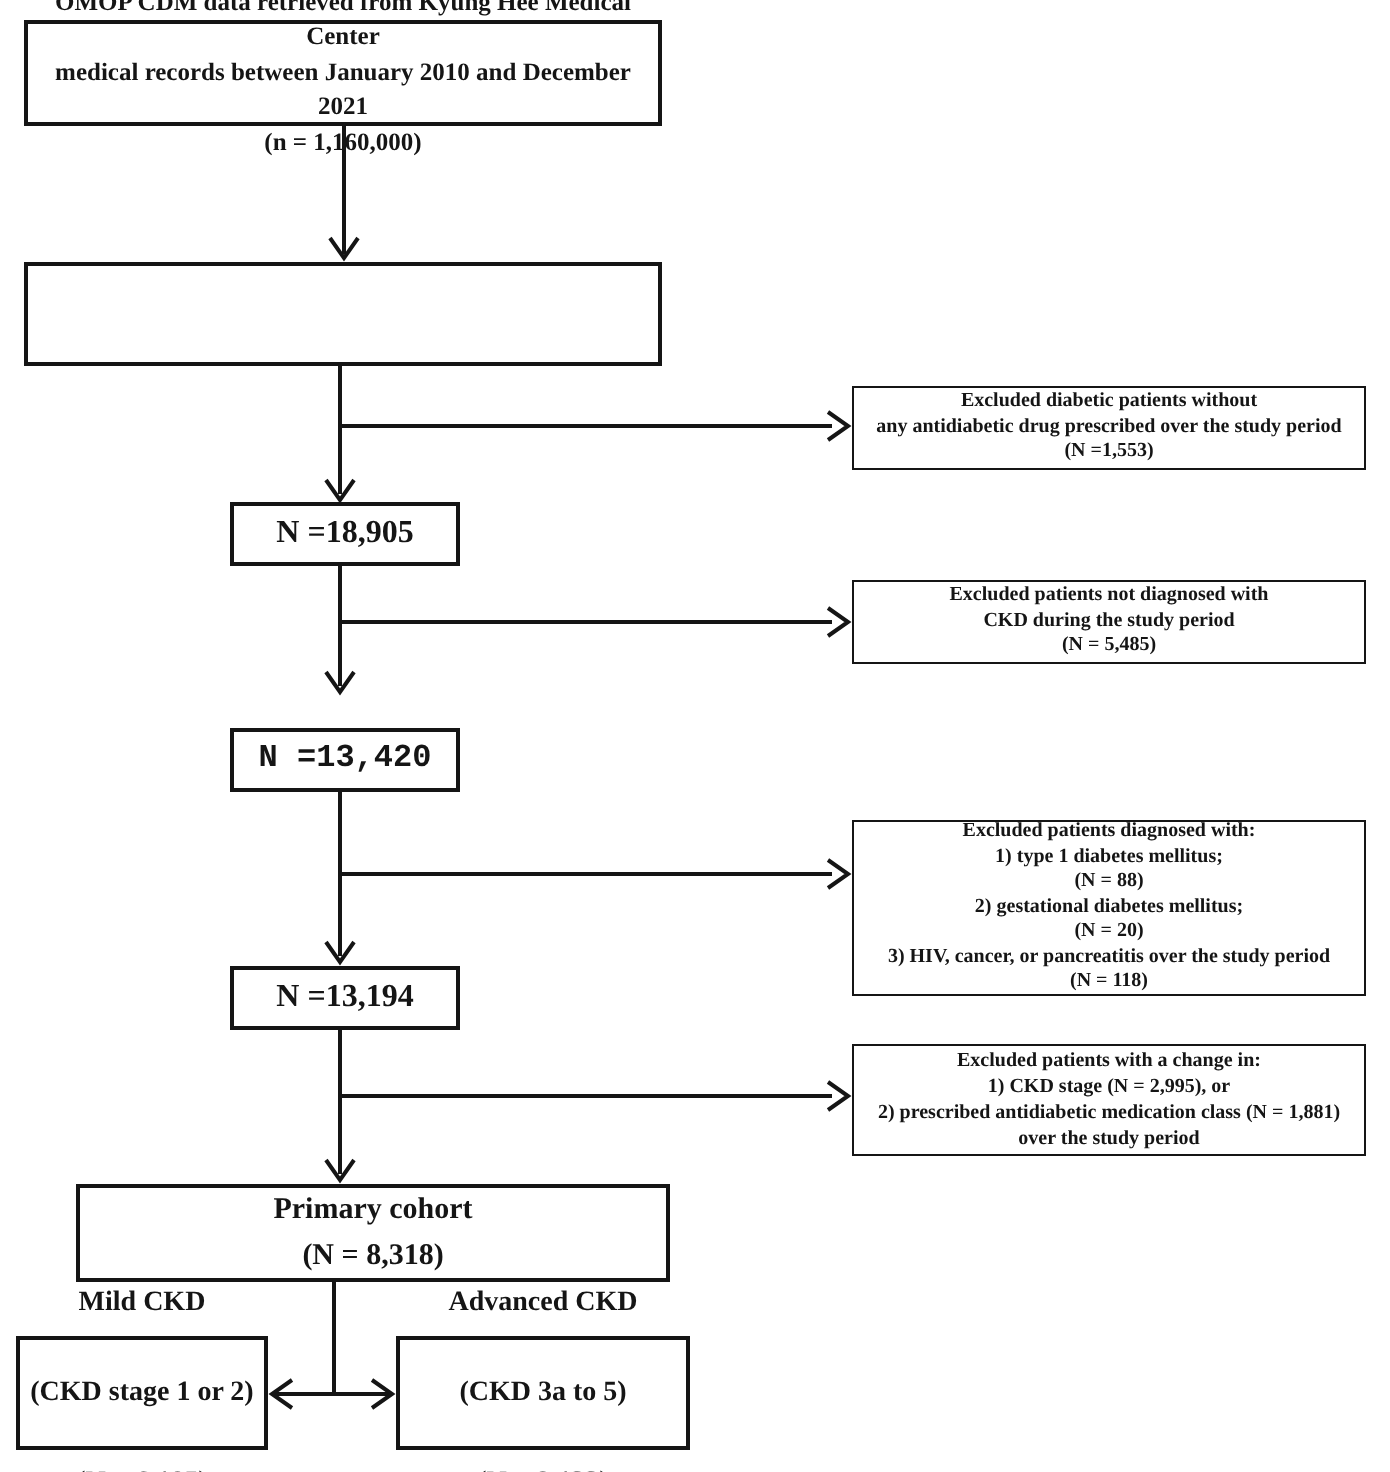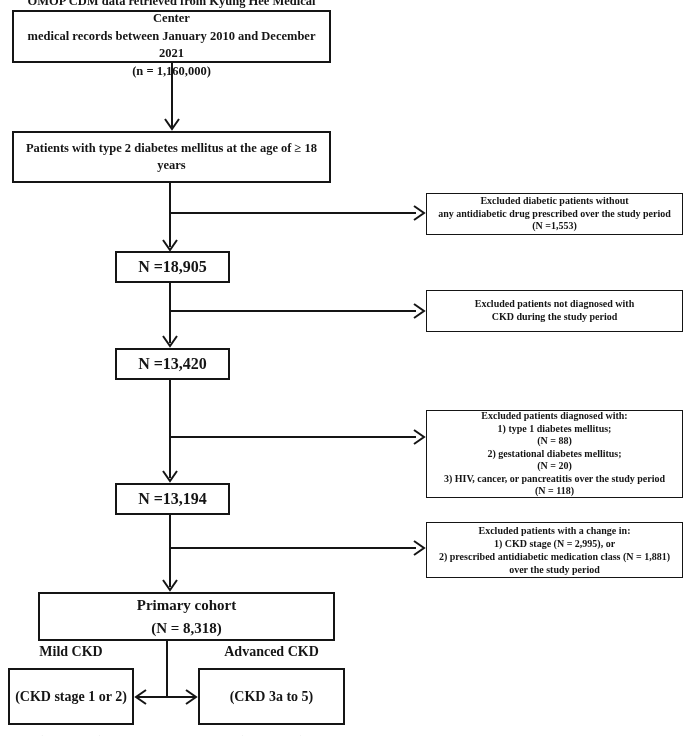--- a/index.html
+++ b/index.html
@@ -73,39 +73,39 @@
     </g>
   </svg>
 
   <div class="box f-main" style="left:12px;top:10px;width:319px;height:53px;">
     <div class="ln">OMOP CDM data retrieved from Kyung Hee Medical Center</div>
     <div class="ln">medical records between January 2010 and December 2021</div>
     <div class="ln">(n = 1,160,000)</div>
   </div>
 
   <div class="box f-main" style="left:12px;top:131px;width:319px;height:52px;">
-    <div class="ln">Patients with type 2 diabetes mellitus at the age of ≥ 18 years</div>
   </div>
 
   <div class="box box-excl f-excl" style="left:426px;top:193px;width:257px;height:42px;">
     <div class="ln">Excluded diabetic patients without</div>
     <div class="ln">any antidiabetic drug prescribed over the study period</div>
     <div class="ln">(N =1,553)</div>
   </div>
 
   <div class="box f-n" style="left:115px;top:251px;width:115px;height:32px;">
     <div class="ln">N =18,905</div>
   </div>
 
   <div class="box box-excl f-excl" style="left:426px;top:290px;width:257px;height:42px;">
     <div class="ln">Excluded patients not diagnosed with</div>
     <div class="ln">CKD during the study period</div>
+    <div class="ln">(N = 5,485)</div>
   </div>
 
-  <div class="box f-n" style="left:115px;top:348px;width:115px;height:32px;">
+  <div class="box f-n" style="left:115px;top:364px;width:115px;height:32px;font-family:Liberation Mono, monospace;">
     <div class="ln">N =13,420</div>
   </div>
 
   <div class="box box-excl f-excl" style="left:426px;top:410px;width:257px;height:88px;">
     <div class="ln">Excluded patients diagnosed with:</div>
     <div class="ln">1) type 1 diabetes mellitus;</div>
     <div class="ln">(N = 88)</div>
     <div class="ln">2) gestational diabetes mellitus;</div>
     <div class="ln">(N = 20)</div>
     <div class="ln">3) HIV, cancer, or pancreatitis over the study period</div>

